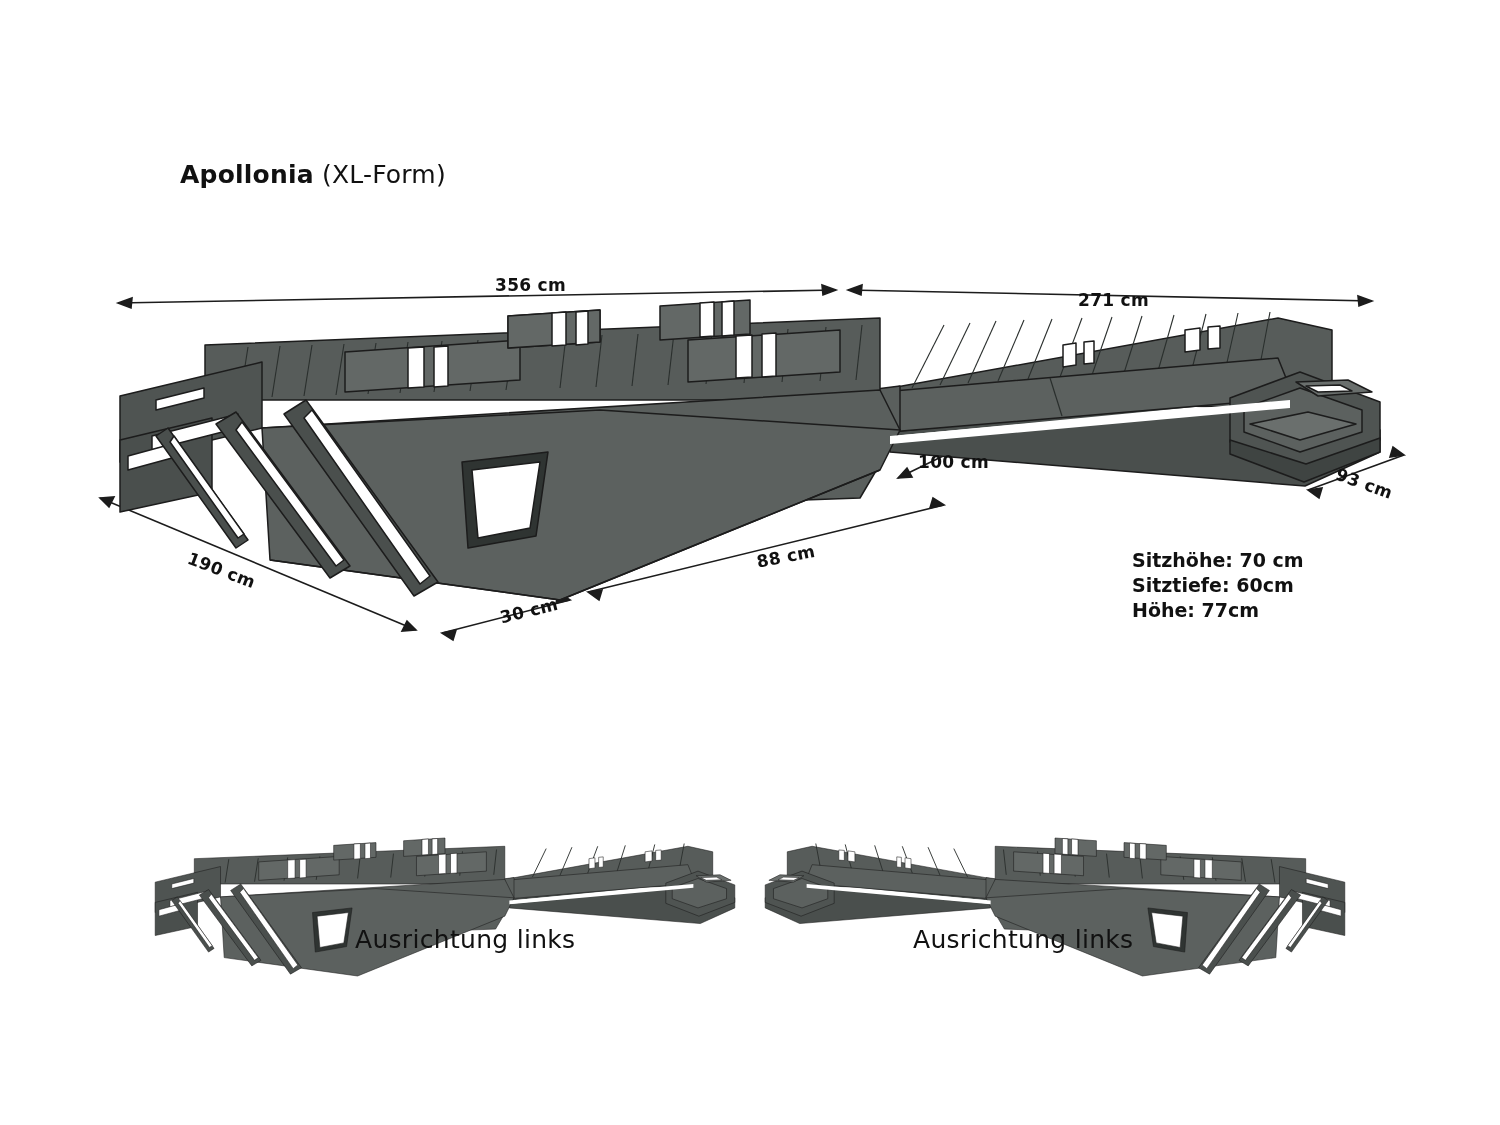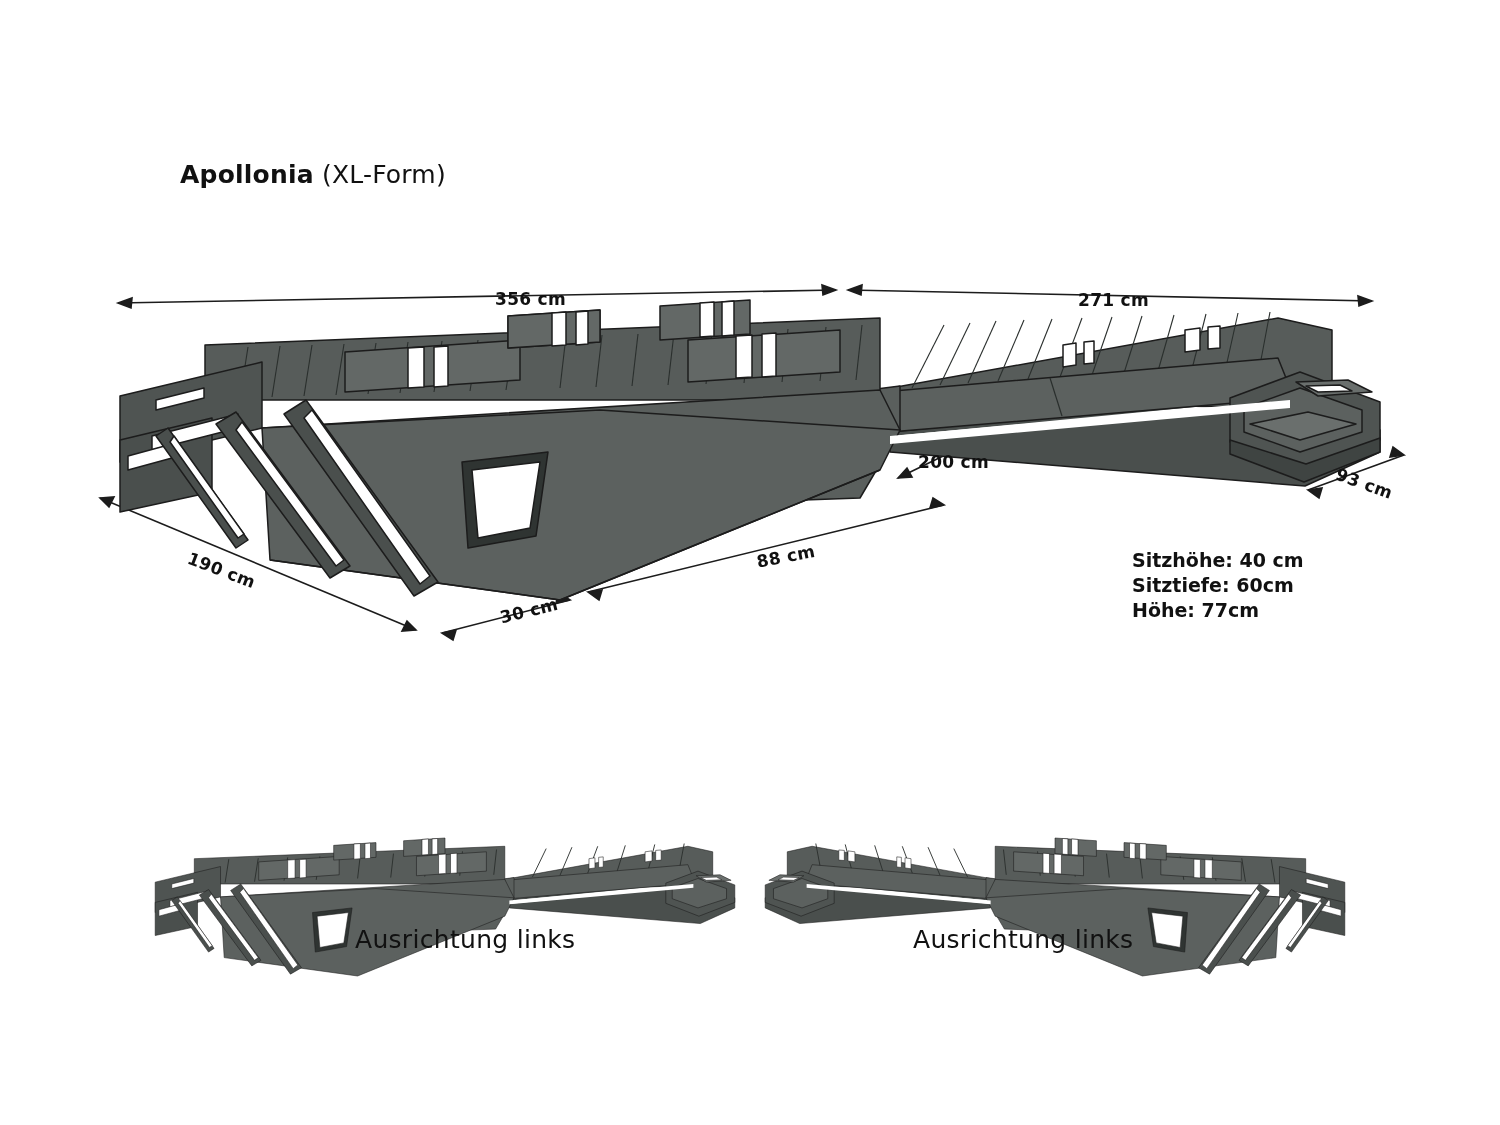--- a/index.html
+++ b/index.html
@@ -23,21 +23,21 @@
   }
   #title .b{font-weight:bold;}
   #title .n{font-weight:normal;}
 
   
   .dim{
     font-size:17px;
     font-weight:bold;
     letter-spacing:.3px;
   }
-  #dim-356{left:495px;top:289px;text-align:center;}
+  #dim-356{left:495px;top:275px;text-align:center;}
   #dim-271{left:1078px;top:290px;}
   #dim-150{left:918px;top:452px;}
   #dim-93 {left:1340px;top:464px;transform:rotate(20deg);transform-origin:0 0;}
   #dim-190{left:192px;top:548px;transform:rotate(21deg);transform-origin:0 0;}
   #dim-88 {left:755px;top:552px;transform:rotate(-11deg);transform-origin:0 0;}
   #dim-30 {left:498px;top:608px;transform:rotate(-14deg);transform-origin:0 0;}
 
   
   #specs{
     left:1132px;top:548px;
@@ -349,28 +349,28 @@
       <path d="M890,436 L1290,400 L1290,408 L890,444 Z" fill="#ffffff" stroke="none"></path>
     </g>
   </svg>
 
   <div class="txt" id="title">
     <span class="b">Apollonia</span><span class="n">&nbsp;</span><span class="n">(XL-Form)</span>
   </div>
 
   <div class="txt dim" id="dim-356">356 cm</div>
   <div class="txt dim" id="dim-271">271 cm</div>
-  <div class="txt dim" id="dim-150">200 cm</div>
+  <div class="txt dim" id="dim-150">100 cm</div>
   <div class="txt dim" id="dim-93">93 cm</div>
   <div class="txt dim" id="dim-190">190 cm</div>
   <div class="txt dim" id="dim-88">88 cm</div>
   <div class="txt dim" id="dim-30">30 cm</div>
 
   <div class="txt" id="specs">
-    <div>Sitzhöhe: 40 cm</div>
+    <div>Sitzhöhe: 70 cm</div>
     <div>Sitztiefe: 60cm</div>
     <div>Höhe: 77cm</div>
   </div>
 
   <div class="txt caption" id="cap-left">Ausrichtung links</div>
   <div class="txt caption" id="cap-right">Ausrichtung links</div>
 
 </div>
 
 </body></html>

